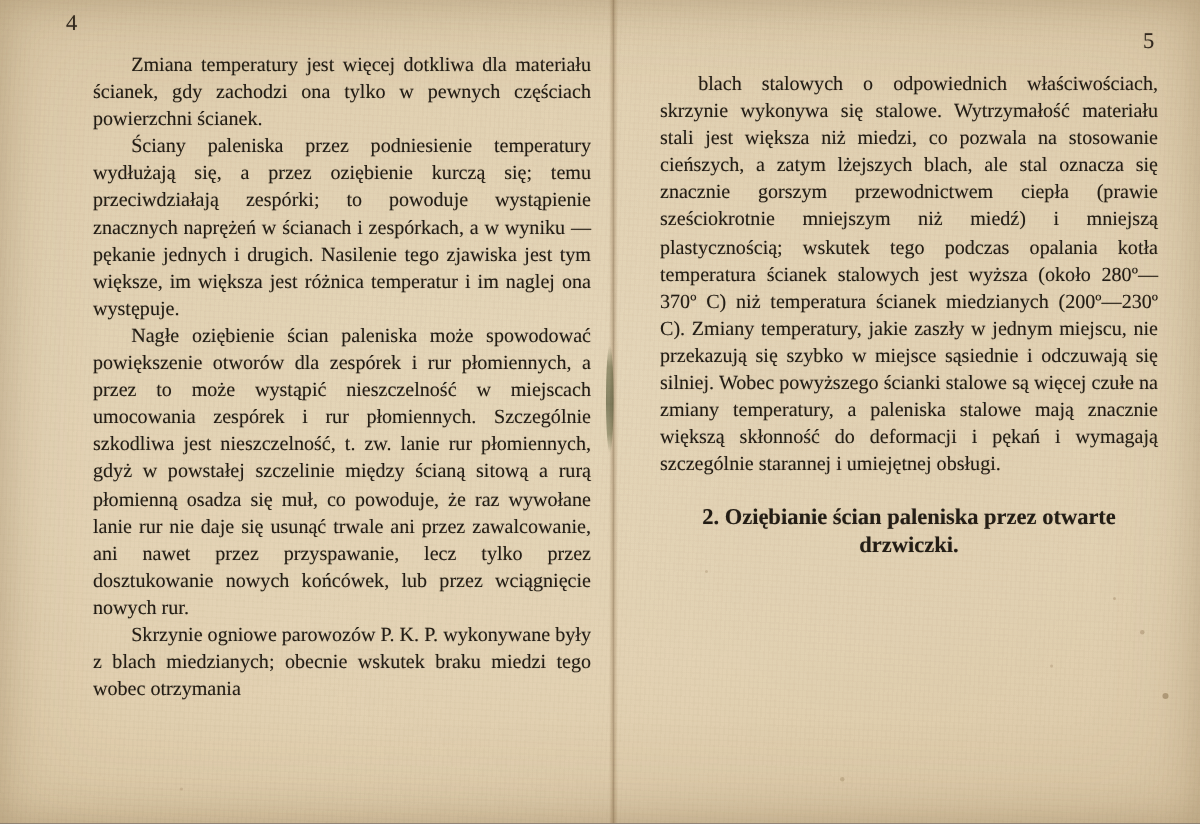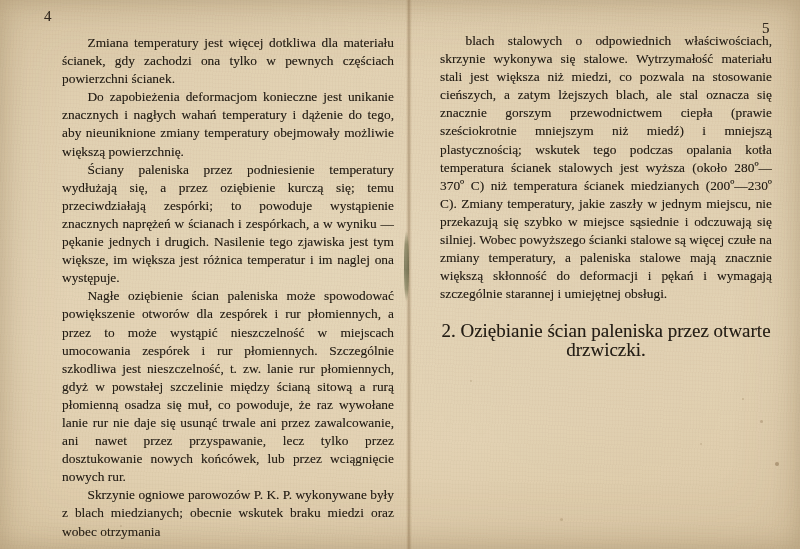--- a/index.html
+++ b/index.html
@@ -101,58 +101,57 @@
     top: 34px;
     width: 332px;
     font-size: 13.4px;
     line-height: 18.1px;
     text-align: justify;
     text-justify: inter-word;
     hyphens: manual;
     color: #241e16;
   }
   .col-left  { left: 62px; }
-  .col-right { left: 32px; top: 32px; }
+  .col-right { left: 32px; top: 47px; }
 
   .column p {
     margin: 0;
     text-indent: 1.9em;
     text-align: justify;
   }
   .column p:last-of-type { text-align: justify; }
 
   h2.section-heading {
     margin: 18px 0 14px 0;
-    font-size: 19px;
+    font-size: 15px;
     line-height: 19px;
-    font-weight: normal;
+    font-weight: bold;
     text-align: center;
     text-indent: 0;
     color: #241e16;
   }
 
   
   .column, .folio, h2.section-heading {
     text-shadow: 0 0 .6px rgba(40,32,22,.40);
   }
 </style>
 </head>
 <body>
 
 <div class="scan">
 
   <div class="page page-left">
     <div class="folio folio-left">4</div>
 
     <div class="column col-left">
       <p>Zmiana temperatury jest więcej dotkliwa dla materiału ścianek, gdy zachodzi ona tylko w pewnych częściach powierzchni ścianek.</p>
-      <p>Do zapobieżenia deformacjom konieczne jest unikanie znacznych i nagłych wahań temperatury i dążenie do tego, aby nieuniknione zmiany temperatury obejmowały możliwie większą powierzchnię.</p>
       <p>Ściany paleniska przez podniesienie temperatury wydłużają się, a przez oziębienie kurczą się; temu przeciwdziałają zespórki; to powoduje wystąpienie znacznych naprężeń w ścianach i zespórkach, a w wyniku — pękanie jednych i drugich. Nasilenie tego zjawiska jest tym większe, im większa jest różnica temperatur i im naglej ona występuje.</p>
       <p>Nagłe oziębienie ścian paleniska może spowodować powiększenie otworów dla zespórek i rur płomiennych, a przez to może wystąpić nieszczelność w miejscach umocowania zespórek i rur płomiennych. Szczególnie szkodliwa jest nieszczelność, t. zw. lanie rur płomiennych, gdyż w powstałej szczelinie między ścianą sitową a rurą płomienną osadza się muł, co powoduje, że raz wywołane lanie rur nie daje się usunąć trwale ani przez zawalcowanie, ani nawet przez przyspawanie, lecz tylko przez dosztukowanie nowych końcówek, lub przez wciągnięcie nowych rur.</p>
-      <p>Skrzynie ogniowe parowozów P. K. P. wykonywane były z blach miedzianych; obecnie wskutek braku miedzi oraz wobec otrzymania</p>
+      <p>Skrzynie ogniowe parowozów P. K. P. wykonywane były z blach miedzianych; obecnie wskutek braku miedzi tego wobec otrzymania</p>
     </div>
   </div>
 
   <div class="page page-right">
     <div class="folio folio-right">5</div>
 
     <div class="column col-right">
       <p>blach stalowych o odpowiednich właściwościach, skrzynie wykonywa się stalowe. Wytrzymałość materiału stali jest większa niż miedzi, co pozwala na stosowanie cieńszych, a zatym lżejszych blach, ale stal oznacza się znacznie gorszym przewodnictwem ciepła (prawie sześciokrotnie mniejszym niż miedź) i mniejszą plastycznością; wskutek tego podczas opalania kotła temperatura ścianek stalowych jest wyższa (około 280º—370º C) niż temperatura ścianek miedzianych (200º—230º C). Zmiany temperatury, jakie zaszły w jednym miejscu, nie przekazują się szybko w miejsce sąsiednie i odczuwają się silniej. Wobec powyższego ścianki stalowe są więcej czułe na zmiany temperatury, a paleniska stalowe mają znacznie większą skłonność do deformacji i pękań i wymagają szczególnie starannej i umiejętnej obsługi.</p>
 
       <h2 class="section-heading">2. Oziębianie ścian paleniska przez otwarte drzwiczki.</h2>

